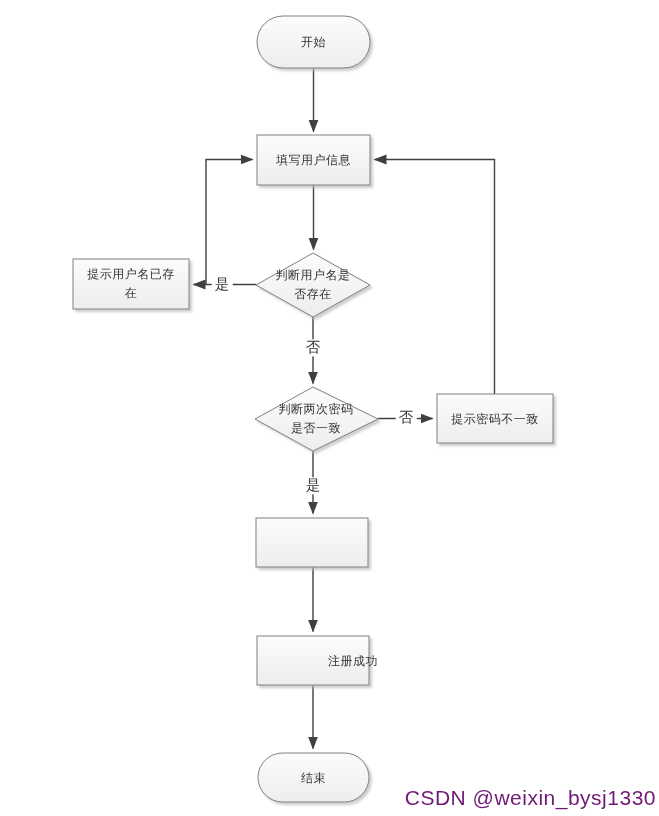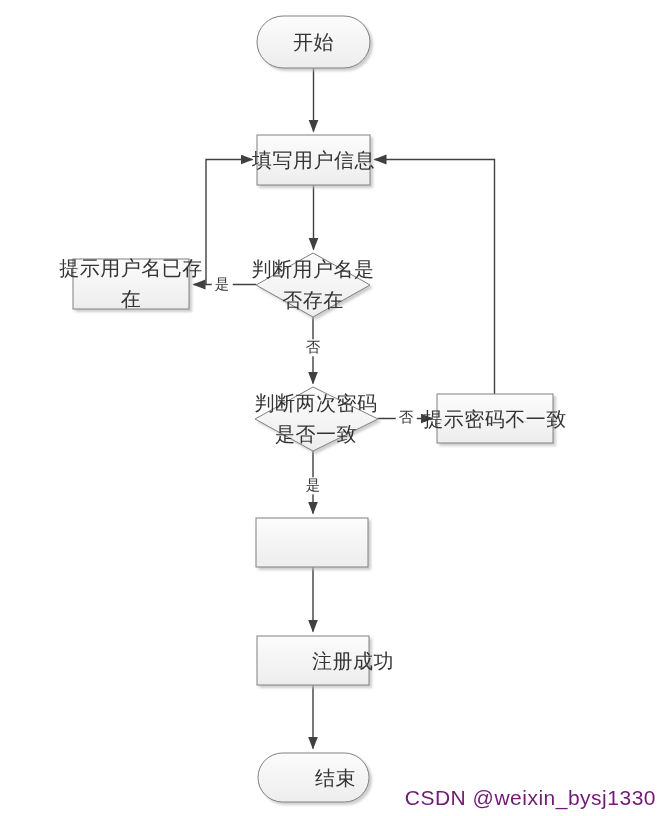--- a/index.html
+++ b/index.html
@@ -10,21 +10,21 @@
     background: #ffffff;
     overflow: hidden;
     font-family: "DejaVu Serif", "Liberation Serif", serif;
   }
   svg.layer { position: absolute; left: 0; top: 0; }
   .node-label {
     position: absolute;
     transform: translate(-50%, -50%);
     text-align: center;
     color: #333333;
-    font-size: 20px;
+    font-size: 12px;
     line-height: 1.55;
     letter-spacing: 0.5px;
     white-space: nowrap;
   }
   .node-label span { display: block; }
   .edge-label {
     position: absolute;
     transform: translate(-50%, -50%);
     background: #ffffff;
     padding: 0 3px;
@@ -106,21 +106,21 @@
     <span>是否一致</span>
   </div>
   <div class="node-label" style="left:495px; top:418.5px;">
     <span>提示密码不一致</span>
   </div>
   <div class="node-label" style="left:312px; top:542.5px;">
   </div>
   <div class="node-label" style="left:313px; top:660.5px;margin-left:40px;">
     <span>注册成功</span>
   </div>
-  <div class="node-label" style="left:313.5px; top:777.5px;margin-left:22px;">
+  <div class="node-label" style="left:313.5px; top:777.5px;">
     <span>结束</span>
   </div>
 
   <div class="edge-label" style="left:222px; top:284.5px;">是</div>
   <div class="edge-label" style="left:313px; top:348px;">否</div>
   <div class="edge-label" style="left:406px; top:417.5px;">否</div>
   <div class="edge-label" style="left:313px; top:486px;">是</div>
 
   <div class="watermark">CSDN @weixin_bysj1330</div>
 </div>

